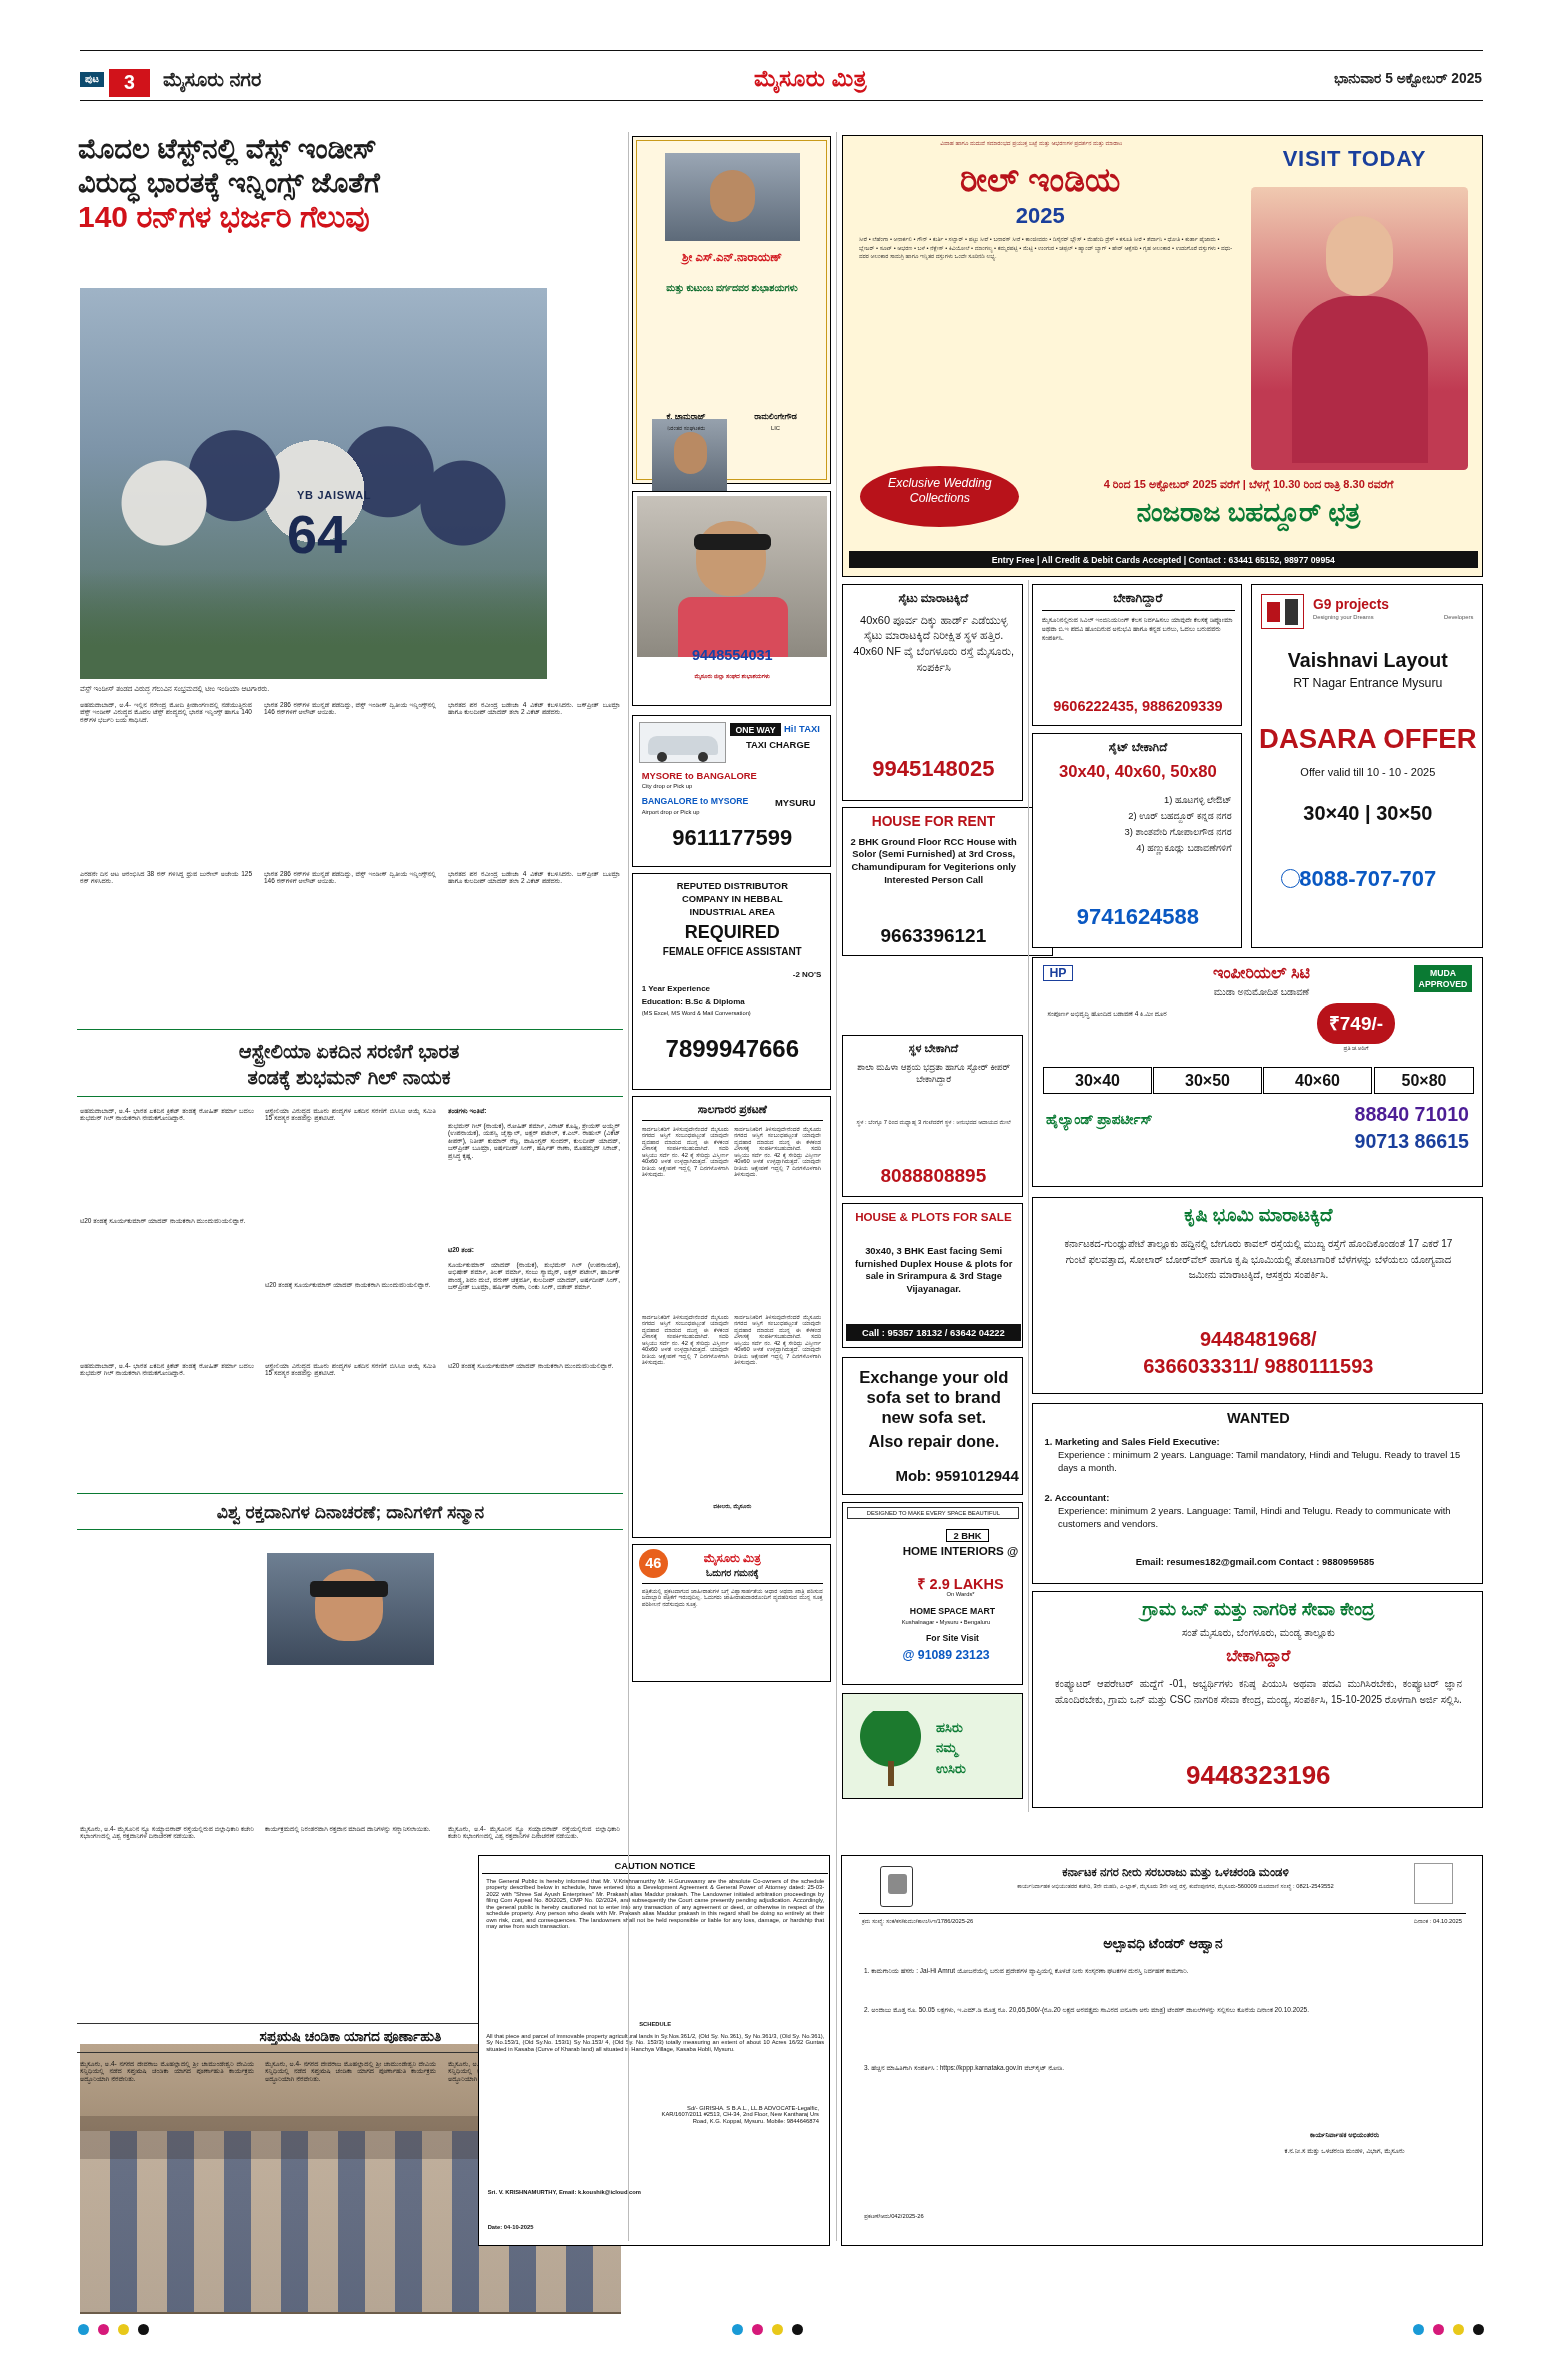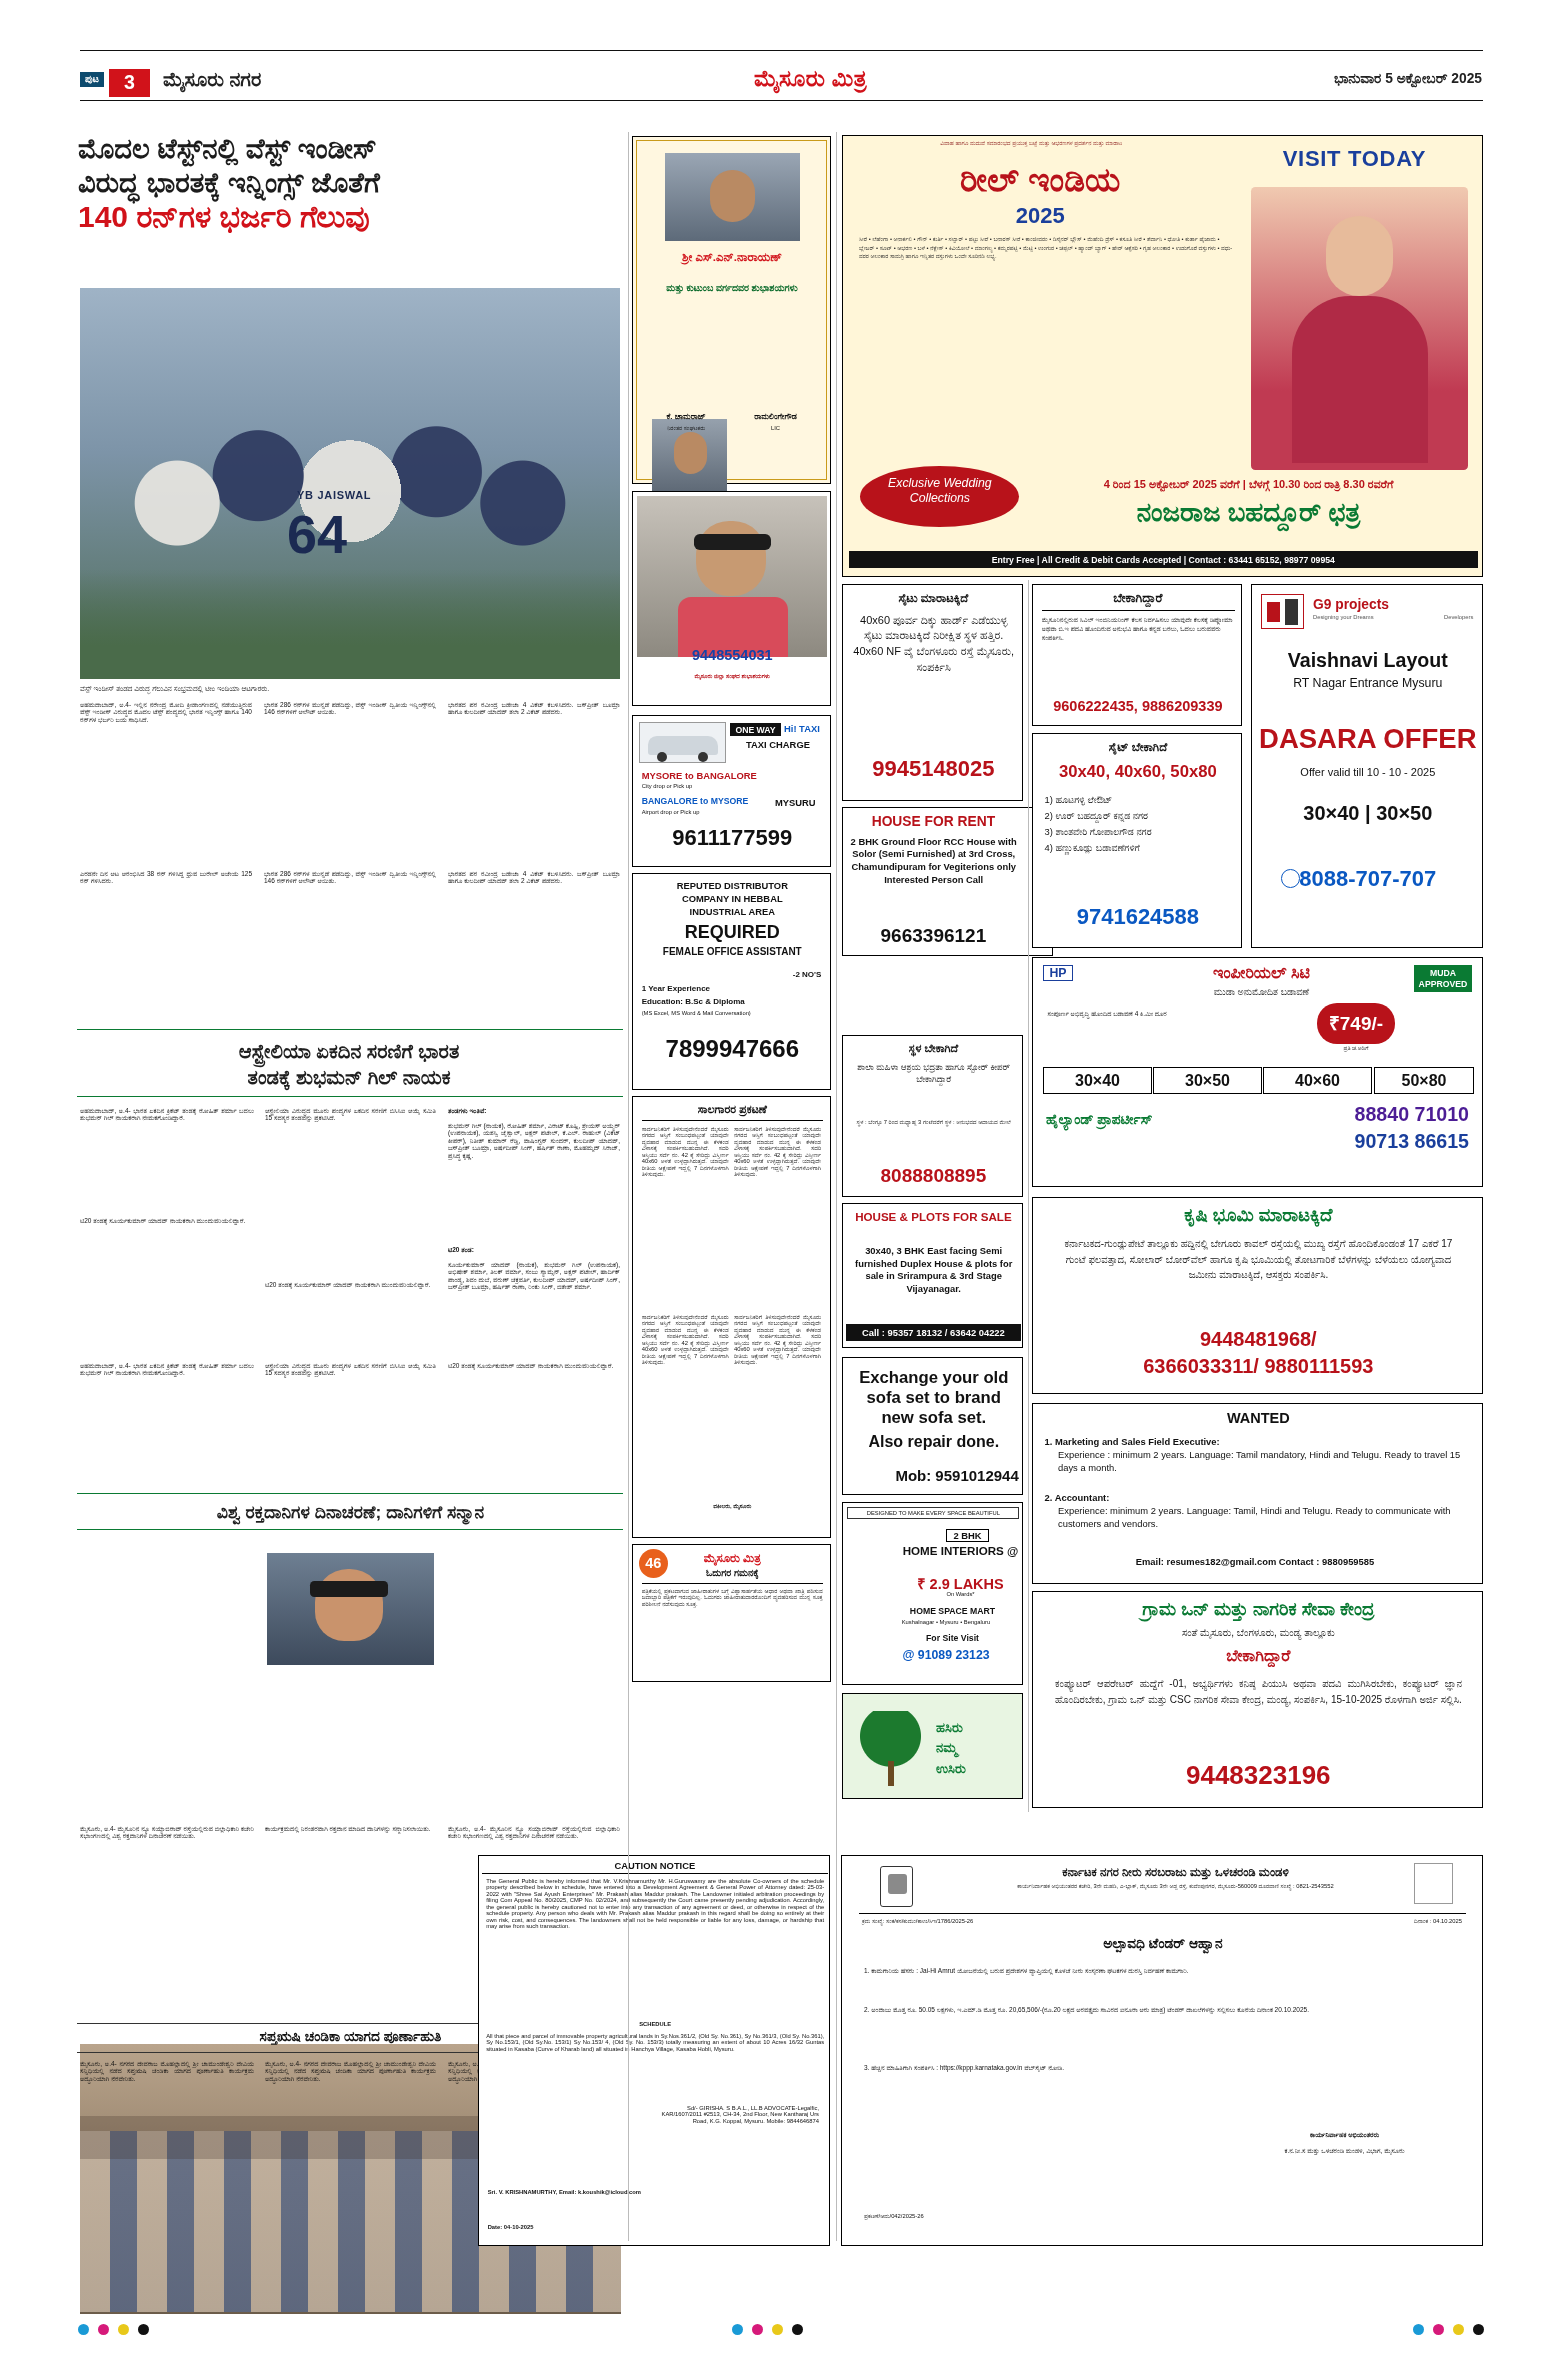--- a/index.html
+++ b/index.html
@@ -42,21 +42,21 @@
   </div>
 
   <div class="abs" style="left:78px;top:132px;width:544px;">
     <div class="headline" style="font-size:27.5px;line-height:1.22;color:#1c1c1c;">
       <div>ಮೊದಲ ಟೆಸ್ಟ್‌ನಲ್ಲಿ ವೆಸ್ಟ್ ಇಂಡೀಸ್</div>
       <div>ವಿರುದ್ಧ ಭಾರತಕ್ಕೆ ಇನ್ನಿಂಗ್ಸ್ ಜೊತೆಗೆ</div>
       <div class="red" style="font-size:30px;">140 ರನ್‌ಗಳ ಭರ್ಜರಿ ಗೆಲುವು</div>
     </div>
   </div>
 
-  <div class="abs photo" style="left:80px;top:288px;width:540px;height:391px;background:linear-gradient(180deg,#9fb3c6 0%,#7d94a8 42%,#4e6b57 100%);">
+  <div class="abs photo" style="left:80px;top:288px;width:467px;height:391px;background:linear-gradient(180deg,#9fb3c6 0%,#7d94a8 42%,#4e6b57 100%);">
     <div class="abs" style="left:0;top:0;right:0;bottom:0;background:
       radial-gradient(circle at 18% 55%, #e8e6e1 0 42px, transparent 43px),
       radial-gradient(circle at 33% 48%, #2e3a60 0 45px, transparent 46px),
       radial-gradient(circle at 50% 52%, #e8e6e1 0 51px, transparent 51px),
       radial-gradient(circle at 66% 47%, #2e3a60 0 45px, transparent 46px),
       radial-gradient(circle at 82% 55%, #2e3a60 0 42px, transparent 43px);opacity:.92;"></div>
     <div class="abs" style="left:0;bottom:0;width:100%;height:109px;background:linear-gradient(180deg,rgba(60,90,60,0) 0%,#4a6b4a 70%);"></div>
     <div class="abs bold" style="left:217px;top:201px;color:#1b2a52;font-size:11px;letter-spacing:0.7px;">YB JAISWAL</div>
     <div class="abs bold" style="left:207px;top:215px;color:#1b2a52;font-size:54px;">64</div>
   </div>
@@ -276,21 +276,21 @@
   <div class="abs box" style="left:1032px;top:584px;width:210px;height:142px;">
     <div class="abs ctr bold" style="left:2.9px;top:5.8px;width:204px;font-size:12.3px;">ಬೇಕಾಗಿದ್ದಾರೆ</div>
     <div class="abs" style="left:8.7px;top:25px;width:193px;height:0.7px;background:#000;"></div>
     <div class="abs tiny" style="left:8.7px;top:30px;width:193px;line-height:1.4;">ಮೈಸೂರಿನಲ್ಲಿರುವ ಸಿವಿಲ್ ಇಂಜಿನಿಯರಿಂಗ್ ಕೆಲಸ ನಿರ್ವಹಿಸಲು ಯಾವುದೇ ಕೆಲಸಕ್ಕೆ ಡಿಪ್ಲೋಮಾ ಅಥವಾ ಬಿ.ಇ ಪದವಿ ಹೊಂದಿರುವ ಅನುಭವಿ ಹಾಗೂ ಕನ್ನಡ ಬರಲು, ಓದಲು ಬರುವವರು ಸಂಪರ್ಕಿಸಿ.</div>
     <div class="abs ctr bold" style="left:2.9px;top:113px;width:204px;font-size:14.5px;color:#b8121a;">9606222435, 9886209339</div>
   </div>
 
   <div class="abs box" style="left:1032px;top:733px;width:210px;height:215px;">
     <div class="abs ctr bold" style="left:2.9px;top:5.8px;width:204px;font-size:11.6px;">ಸೈಟ್ ಬೇಕಾಗಿದೆ</div>
     <div class="abs ctr bold" style="left:2.9px;top:27.5px;width:204px;font-size:16.7px;color:#b8121a;">30x40, 40x60, 50x80</div>
-    <div class="abs" style="left:11.6px;top:58px;width:187px;font-size:9.4px;line-height:1.7;">
+    <div class="abs" style="left:11.6px;top:58px;width:187px;font-size:9.4px;line-height:1.7;text-align:right;">
       <div>1) ಹೂಟಗಳ್ಳಿ ಲೇಔಟ್</div>
       <div>2) ಊರ್ ಬಹದ್ದೂರ್ ಕನ್ನಡ ನಗರ</div>
       <div>3) ಶಾಂತವೇರಿ ಗೋಪಾಲಗೌಡ ನಗರ</div>
       <div>4) ಹಣ್ಣುಕೂಡ್ಲು ಬಡಾವಣೆಗಳಿಗೆ</div>
     </div>
     <div class="abs ctr bold" style="left:2.9px;top:170px;width:204px;font-size:22px;color:#0a58c2;">9741624588</div>
   </div>
 
   <div class="abs box heavy" style="left:1251px;top:584px;width:232px;height:364px;">
     <div class="abs" style="left:8.7px;top:8.7px;width:43px;height:35px;border:1.4px solid #b8121a;">

